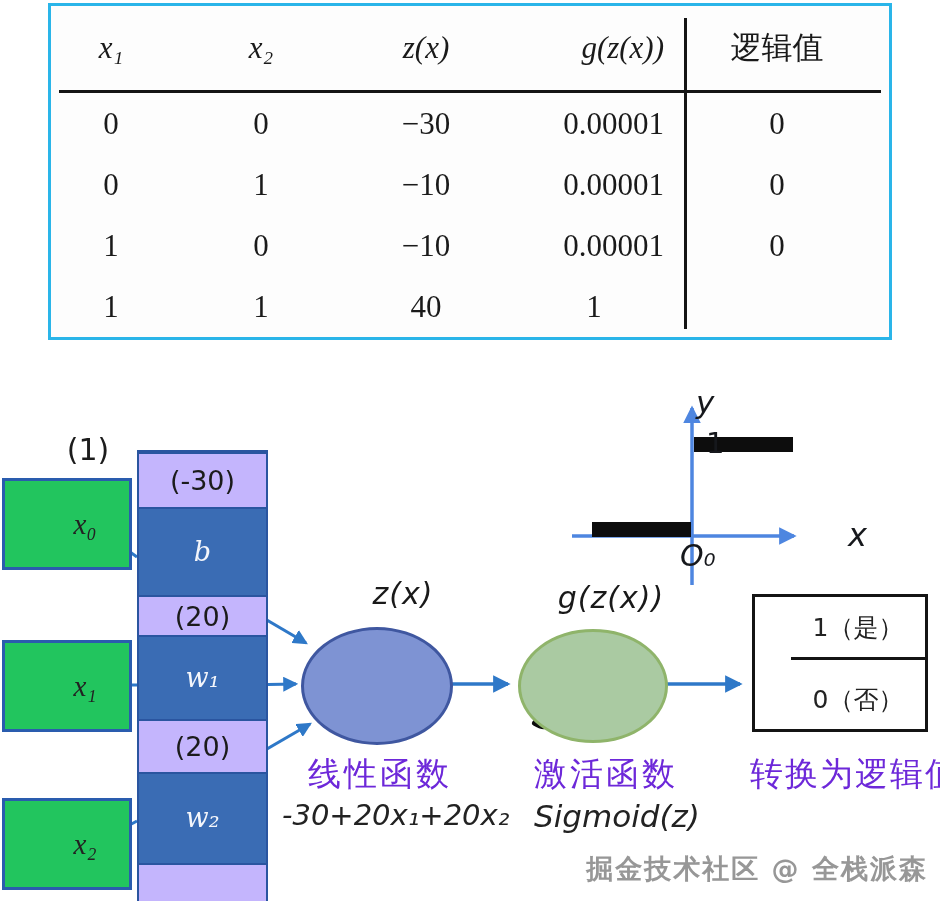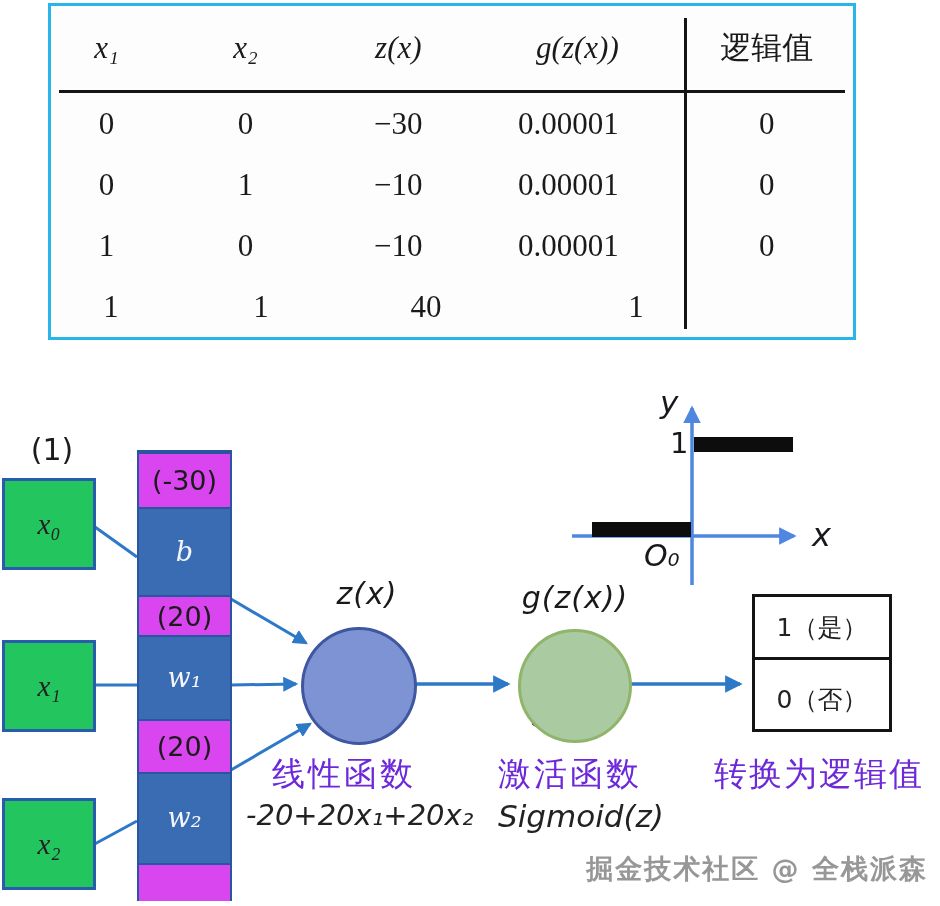--- a/index.html
+++ b/index.html
@@ -1,53 +1,53 @@
 <!DOCTYPE html>
 <html><head>
 <meta charset="utf-8">
 <style>
   html,body{margin:0;padding:0;}
   body{
     width:940px;height:906px;position:relative;background:#ffffff;
     font-family:"DejaVu Sans",sans-serif;overflow:hidden;
   }
-  .abs{position:absolute;}
+  .abs{position:absolute;padding-left:36px;}
 
   
   .truth-table{
     left:48px;top:3px;width:802px;height:331px;
     border:3px solid #2ab5e9;background:#fdfdfd;
     font-family:"Liberation Serif","DejaVu Serif",serif;
     color:#1a1a1a;font-size:31px;
   }
   .t-header{position:absolute;top:0;left:0;right:0;height:83px;display:flex;align-items:center;}
   .t-line{position:absolute;top:84px;left:8px;right:8px;height:3px;background:#151515;}
   .t-vline{position:absolute;left:633px;top:12px;bottom:8px;width:3px;background:#151515;}
   .t-body{position:absolute;top:87px;left:0;right:0;bottom:0;display:flex;flex-direction:column;}
   .t-row{flex:1;display:flex;align-items:center;}
   .tc{display:flex;justify-content:center;align-items:center;}
   .c1{width:120px;} .c2{width:180px;} .c3{width:150px;}
   .c4{width:183px;justify-content:flex-end;padding-right:20px;box-sizing:border-box;}
-  .c5{width:186px;margin-left:42px;}
+  .c5{width:186px;}
   .it{font-style:italic;}
 
   
   .hand{font-family:"DejaVu Sans",sans-serif;color:#1c1c1c;}
   .input-box{
     width:88px;height:86px;border:3px solid #2a5cae;background:#22c55e;
     display:flex;align-items:center;justify-content:center;
     font-family:"Liberation Serif","DejaVu Serif",serif;
     font-style:italic;font-size:29px;color:#222;
   }
   .weight-bar{
     left:137px;top:450px;width:91px;height:447px;
     border:2px solid #2a55a0;background:#3a6cb4;
   }
   .seg{position:absolute;left:0;right:0;display:flex;align-items:center;justify-content:center;font-size:27px;}
-  .seg.gray{background:#d946ef;color:#1b1b1b;border-top:2px solid #2a55a0;border-bottom:2px solid #2a55a0;}
+  .seg.gray{background:#c4b5fd;color:#1b1b1b;border-top:2px solid #2a55a0;border-bottom:2px solid #2a55a0;}
   .seg.blue{color:#f4f6fb;font-style:italic;font-family:"DejaVu Serif",serif;}
   .node{border-radius:50%;}
   .node-z{left:301px;top:627px;width:110px;height:112px;background:#7e93d3;border:3px solid #3f57a0;}
   .node-g{left:518px;top:629px;width:108px;height:108px;background:#aacaa2;border:3px solid #8fb46a;}
   .node-title{font-style:italic;font-size:30px;font-weight:500;color:#191919;letter-spacing:1px;}
   .caption{font-size:33px;letter-spacing:3px;color:#6d28d9;white-space:nowrap;}
   .caption2{font-size:29px;font-style:italic;color:#222;white-space:nowrap;}
 
   .output-box{
     left:752px;top:594px;width:134px;height:132px;border:3px solid #141414;background:#fff;
@@ -167,21 +167,21 @@
   </div>
   <div class="seg blue" style="top:322px;height:87px;">
     <span>w₂</span>
   </div>
   <div class="seg gray" style="top:411px;height:36px;border-bottom:none;"></div>
 </div>
 
 <div class="abs hand node-title" style="left:322px;top:576px;width:90px;text-align:center;">z(x)</div>
 <div class="abs node node-z"></div>
 <div class="abs hand caption" style="left:272px;top:752px;">线性函数</div>
-<div class="abs hand caption2" style="left:246px;top:798px;">-20+20x₁+20x₂</div>
+<div class="abs hand caption2" style="left:246px;top:798px;">-30+20x₁+20x₂</div>
 
 <div class="abs hand node-title" style="left:500px;top:580px;width:150px;text-align:center;">g(z(x))</div>
 <div class="abs node node-g"></div>
 <div class="abs hand caption" style="left:498px;top:752px;">激活函数</div>
 <div class="abs hand caption2" style="left:498px;top:798px;font-size:31px;">Sigmoid(z)</div>
 
 <div class="abs hand plot-label" style="left:660px;top:384px;font-style:italic;font-size:31px;">y</div>
 <div class="abs hand plot-label" style="left:670px;top:426px;">1</div>
 <div class="abs hand plot-label" style="left:644px;top:538px;font-style:italic;font-size:30px;">O₀</div>
 <div class="abs hand plot-label" style="left:812px;top:516px;font-style:italic;font-size:32px;">x</div>

